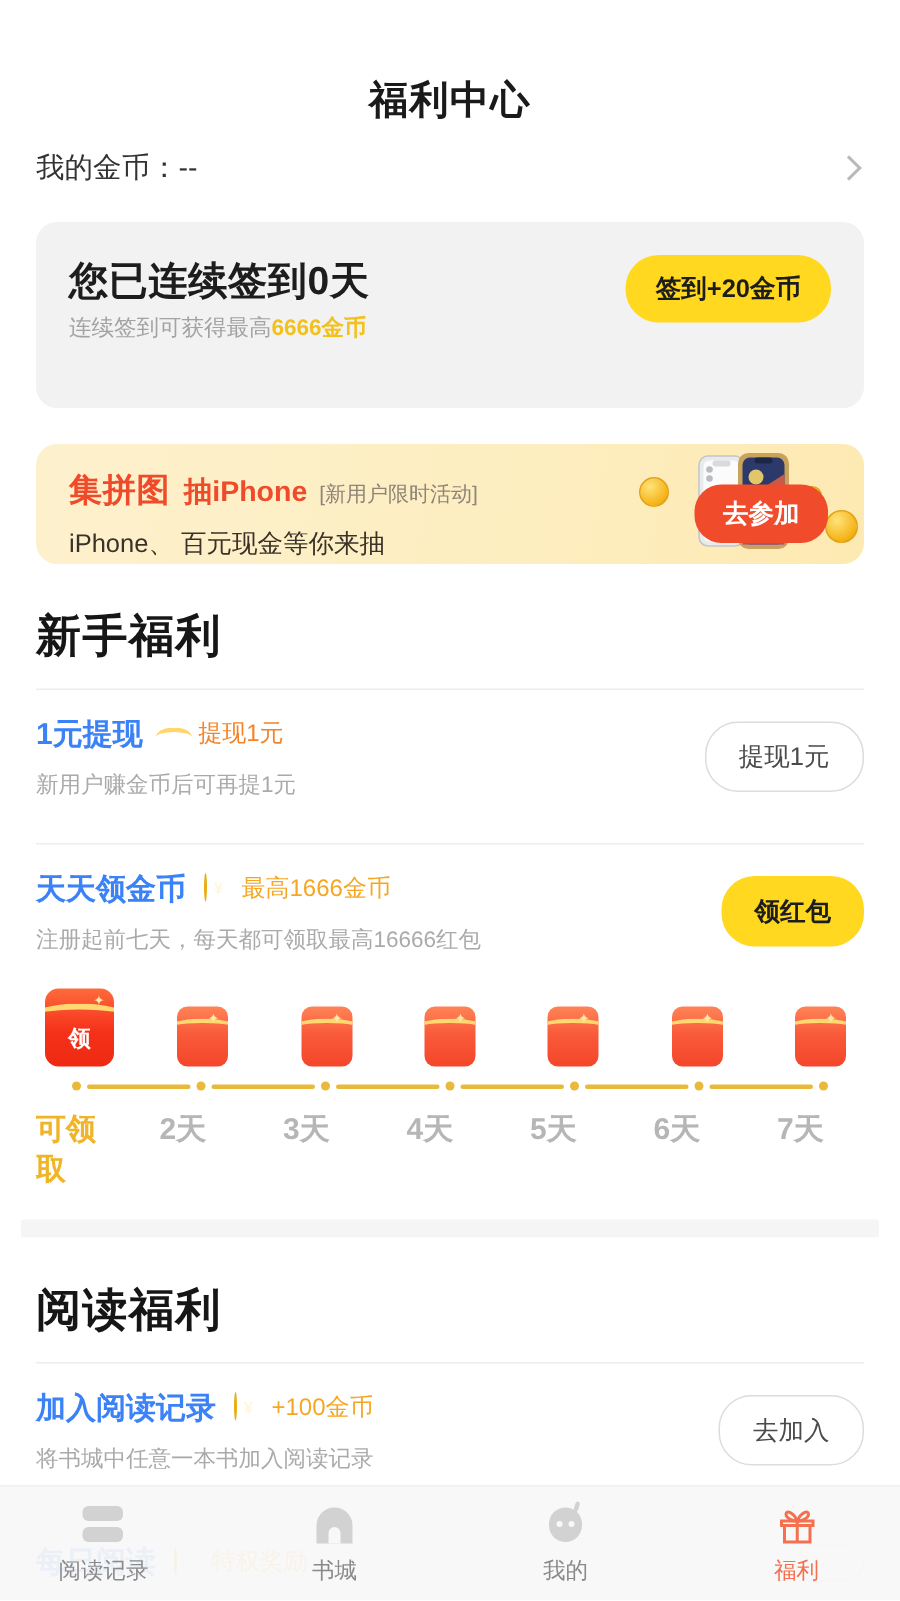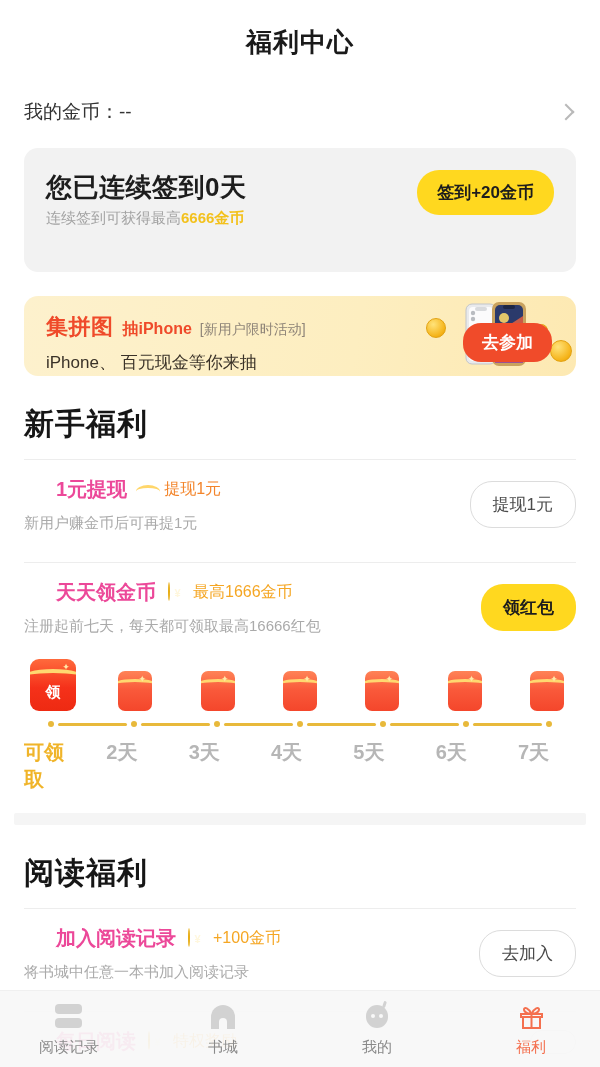--- a/index.html
+++ b/index.html
@@ -12,21 +12,21 @@
   .screen {
     position: relative;
     width: 600px; height: 1067px;
     background: #ffffff;
     overflow: hidden;
   }
 
   
   .header {
     height: 84px;
-    display: flex; align-items: center; justify-content: center;
+    display: flex; align-items: flex-end; justify-content: center;
   }
   .header-title {
     font-size: 26px; font-weight: bold; color: #1a1a1a;
     letter-spacing: 1px;
   }
 
   
   .coins-row {
     height: 56px;
     margin: 0 24px;
@@ -83,21 +83,21 @@
     position: relative;
     overflow: hidden;
     padding: 16px 0 0 22px;
   }
   .banner-l1 { display: flex; align-items: baseline; }
   .banner-l1 .b1 {
     font-size: 22px; font-weight: bold; color: #ef4a2a;
     letter-spacing: 0.5px;
   }
   .banner-l1 .b2 {
-    font-size: 16px; font-weight: bold; color: #ef4a2a;
+    font-size: 19px; font-weight: bold; color: #ef4a2a;
     margin-left: 9px;
   }
   .banner-l1 .b3 {
     font-size: 14px; color: #8e8478; margin-left: 8px;
   }
   .banner-l2 {
     margin-top: 9px;
     font-size: 17px; color: #3a3228;
   }
   .banner-btn {
@@ -132,21 +132,21 @@
   
   .row {
     margin: 0 24px;
     padding: 16px 0 15px 0;
     display: flex; align-items: center; justify-content: space-between;
     position: relative;
   }
   .row-left { min-width: 0; }
   .row-title-line { display: flex; align-items: center; }
   .row-title {
-    font-size: 20px; font-weight: bold; color: #ec4899; margin-left: 32px;
+    font-size: 20px; font-weight: bold; color: #3b82f6;
   }
   .tag-icon { margin-left: 12px; width: 19px; height: 19px; position: relative; display:inline-block; }
   .packet-mini {
     width: 17px; height: 19px; border-radius: 3px;
     background: linear-gradient(180deg, #fa5b32 0%, #f23c1d 100%);
     position: relative; overflow: hidden;
   }
   .packet-mini::after {
     content: ""; position: absolute; left: -3px; top: 5px;
     width: 24px; height: 10px; border-radius: 50%;

